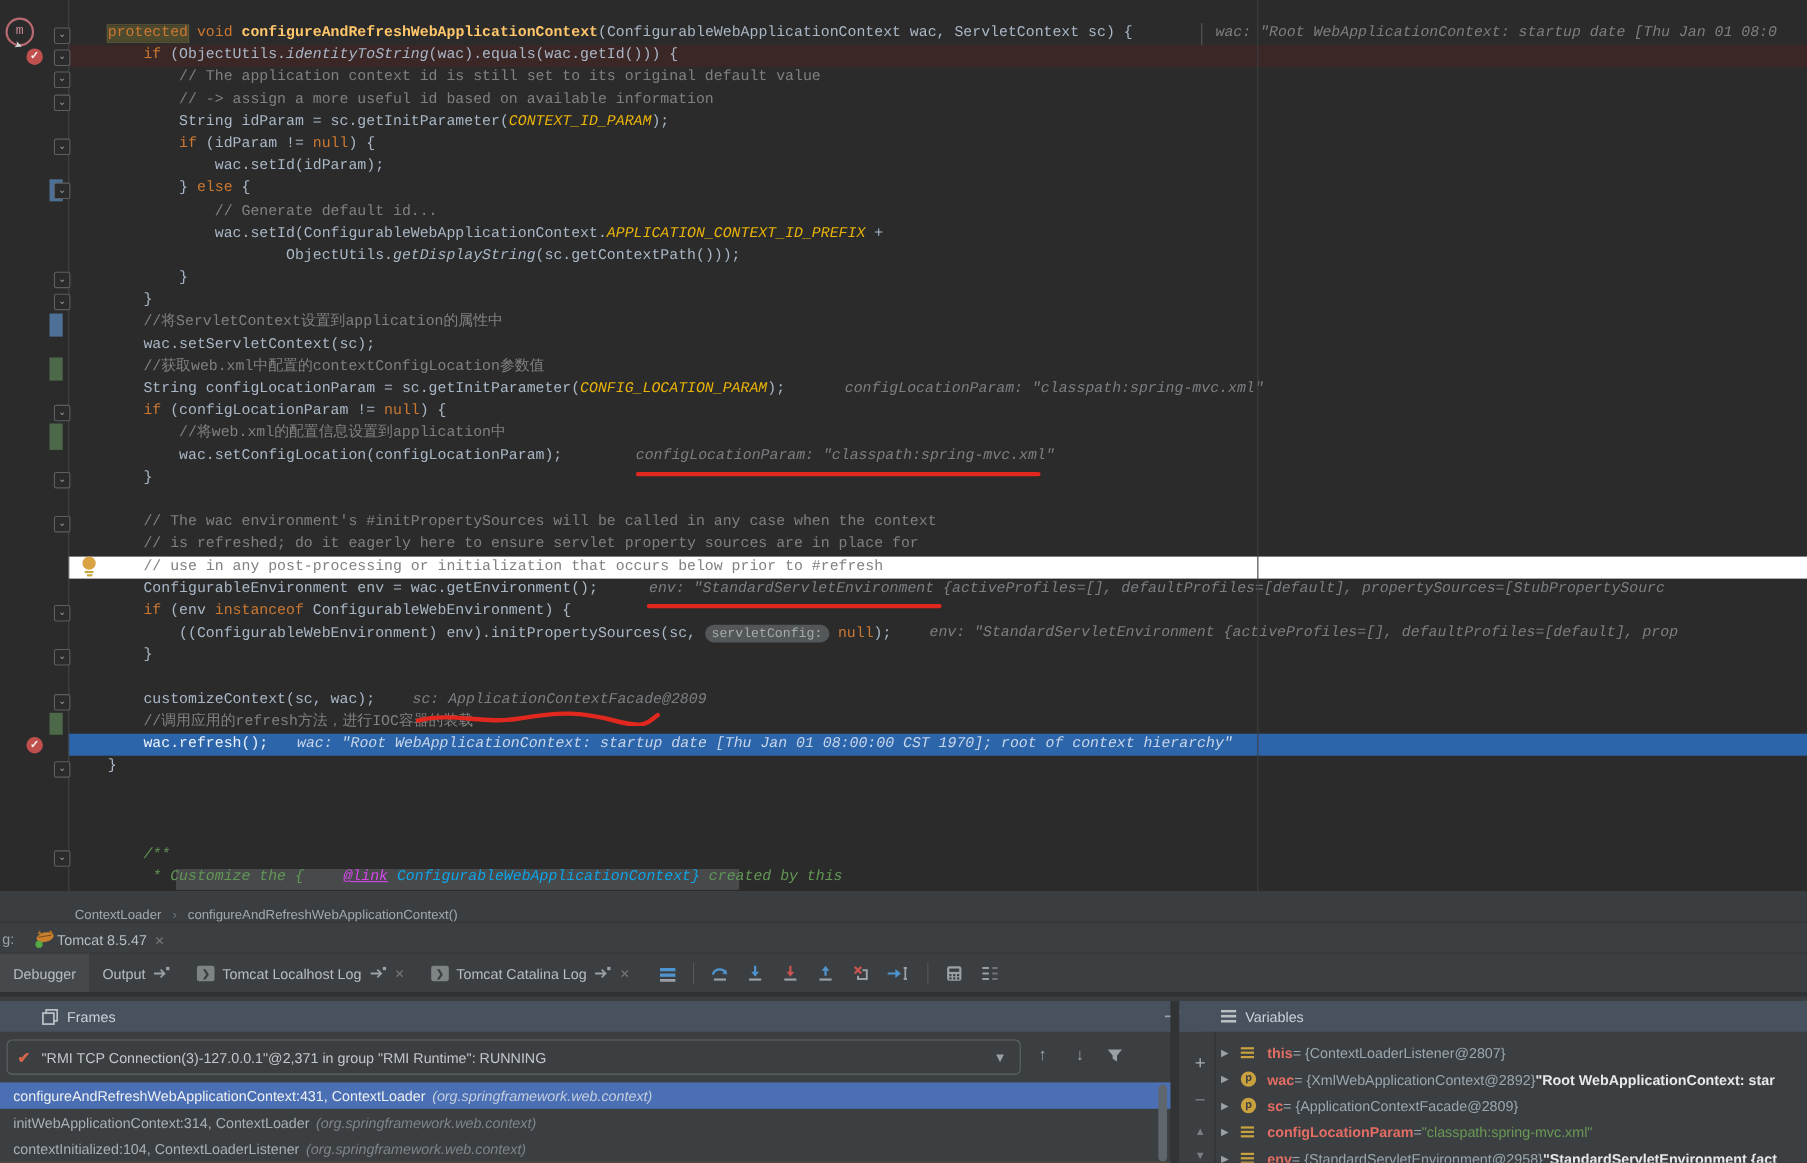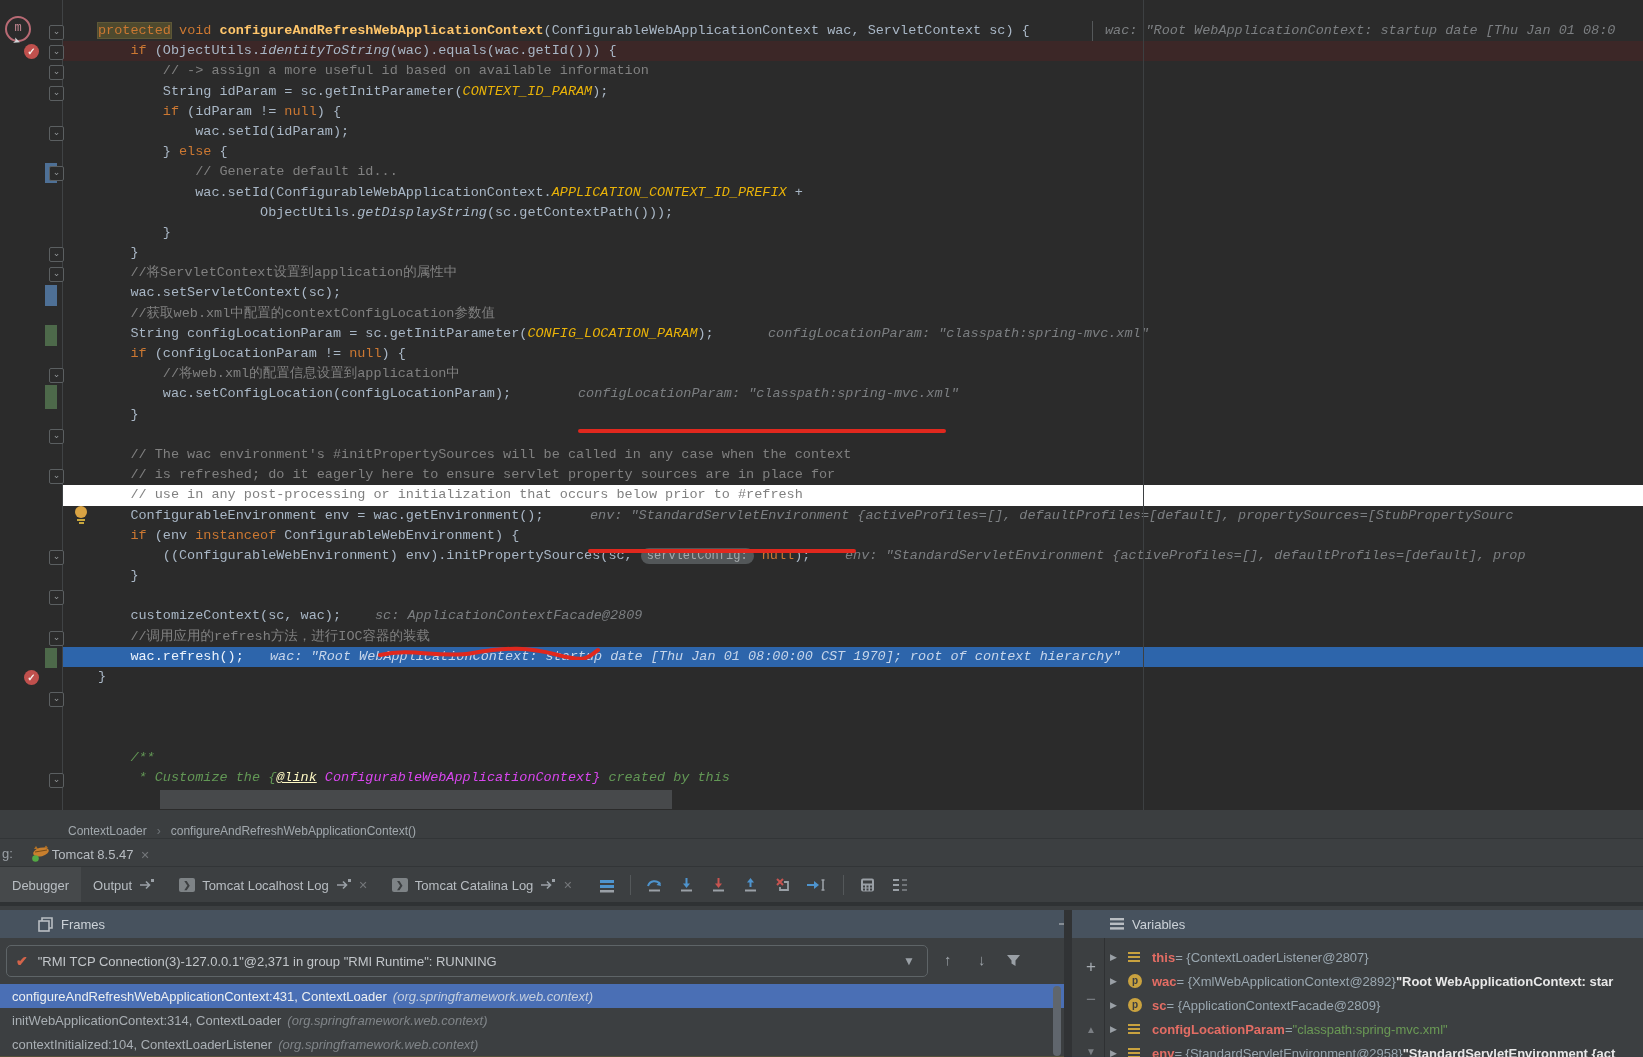--- a/index.html
+++ b/index.html
@@ -16,22 +16,22 @@
   .bg-bp{background:#3c2727;}
   .bg-exec{background:#2d65ab;color:#ecf3fc;}
   .bg-caret{background:#ffffff;}
   .sg-kw{color:#cc7832;}
   .sg-kwhl{color:#cc7832;background:#4e4a2e;box-shadow:0 0 0 1px #5e5837;}
   .sg-mth{color:#ffc66b;font-weight:bold;}
   .sg-const{color:#eab308;font-style:italic;}
   .sg-static{font-style:italic;}
   .sg-cmt{color:#808080;}
   .sg-doc{color:#629755;font-style:italic;}
-  .sg-doclink{color:#fef9c3;font-style:italic;text-decoration:underline;}
-  .sg-doccode{color:#d946ef;font-style:italic;}
+  .sg-doclink{color:#d946ef;font-style:italic;text-decoration:underline;margin-left:36px;}
+  .sg-doccode{color:#0ea5e9;font-style:italic;}
   .sg-hint{color:#7c7f82;font-style:italic;}
   .sg-hintblue{color:#c6d5ea;font-style:italic;}
   .sg-phint{background:#535759;color:#a5aaad;border-radius:8px;padding:1px 6px;font-style:normal;font-size:12px;}
   .abs{position:absolute;top:0;}
   .sg-vline{width:1px;height:20.2px;background:#55585a;display:inline-block;padding:0;}
   .fold{position:absolute;left:49px;width:13px;height:13px;border:1px solid #5b5f61;border-radius:2px;
         color:#969a9d;font-size:9px;line-height:10px;text-align:center;background:#2b2b2b;z-index:4;}
   .bar{position:absolute;left:45px;width:12px;z-index:3;}
   .gicon{position:absolute;z-index:5;}
   .bp{width:15px;height:15px;border-radius:50%;background:#c0504d;color:#f4f0ec;font-size:10px;line-height:15px;text-align:center;font-weight:bold;}
@@ -145,20 +145,21 @@
       </div>
       <div class="gicon" style="left: 75px; top: 506px;">
         <div class="bulb-c"></div>
         <div class="bulb-b"></div>
         <div class="bulb-b" style="width:5px"></div>
       </div>
     </div>
   <div id="code">
       <div class="code-line"><span class="sg-kwhl">protected</span><span class="sg-plain"> </span><span class="sg-kw">void</span><span class="sg-plain"> </span><span class="sg-mth">configureAndRefreshWebApplicationContext</span><span class="sg-plain">(ConfigurableWebApplicationContext wac, ServletContext sc) {</span><span class="sg-vline abs" style="left: 1030px;"></span><span class="sg-hint abs" style="left: 1043px;">wac: "Root WebApplicationContext: startup date [Thu Jan 01 08:0</span></div>
       <div class="code-line bg-bp"><span class="sg-plain">    </span><span class="sg-kw">if</span><span class="sg-plain"> (ObjectUtils.</span><span class="sg-static">identityToString</span><span class="sg-plain">(wac).equals(wac.getId())) {</span></div>
+      <div class="code-line"><span class="sg-cmt">        // The application context id is still set to its original default value</span></div>
       <div class="code-line"><span class="sg-cmt">        // -&gt; assign a more useful id based on available information</span></div>
       <div class="code-line"><span class="sg-plain">        String idParam = sc.getInitParameter(</span><span class="sg-const">CONTEXT_ID_PARAM</span><span class="sg-plain">);</span></div>
       <div class="code-line"><span class="sg-plain">        </span><span class="sg-kw">if</span><span class="sg-plain"> (idParam != </span><span class="sg-kw">null</span><span class="sg-plain">) {</span></div>
       <div class="code-line"><span class="sg-plain">            wac.setId(idParam);</span></div>
       <div class="code-line"><span class="sg-plain">        } </span><span class="sg-kw">else</span><span class="sg-plain"> {</span></div>
       <div class="code-line"><span class="sg-cmt">            // Generate default id...</span></div>
       <div class="code-line"><span class="sg-plain">            wac.setId(ConfigurableWebApplicationContext.</span><span class="sg-const">APPLICATION_CONTEXT_ID_PREFIX</span><span class="sg-plain"> +</span></div>
       <div class="code-line"><span class="sg-plain">                    ObjectUtils.</span><span class="sg-static">getDisplayString</span><span class="sg-plain">(sc.getContextPath()));</span></div>
       <div class="code-line"><span class="sg-plain">        }</span></div>
       <div class="code-line"><span class="sg-plain">    }</span></div>

